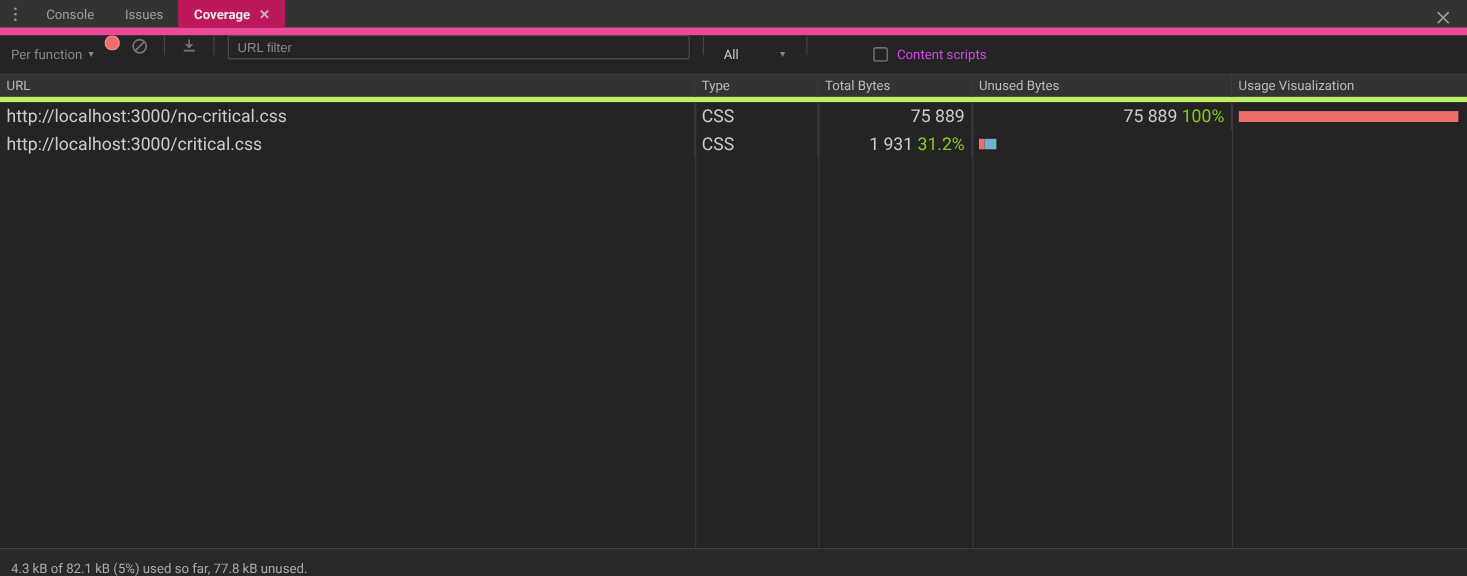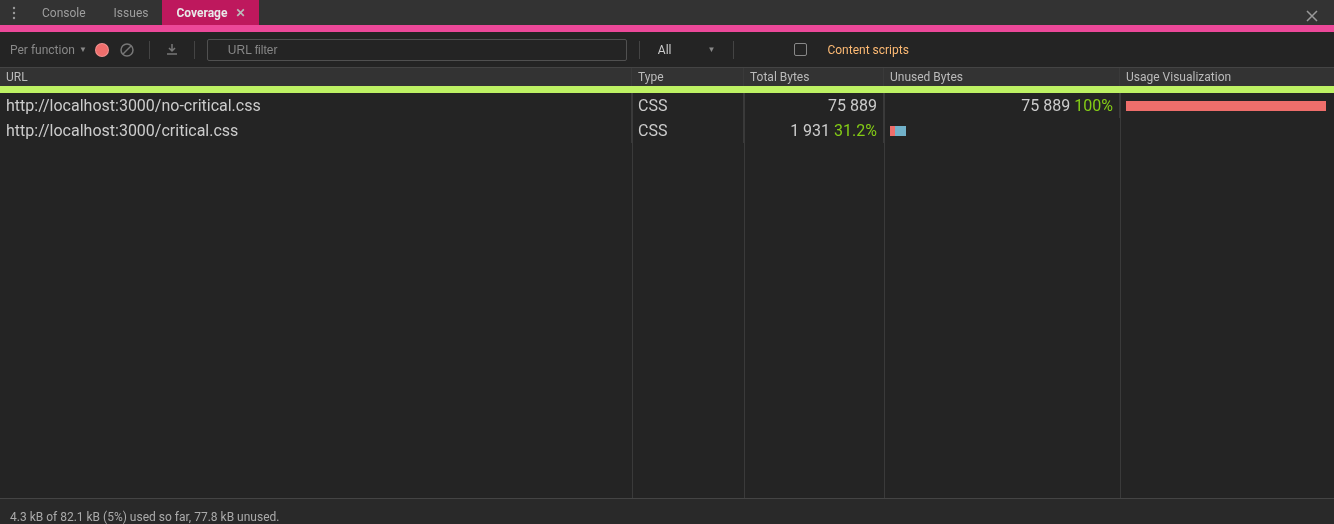--- a/index.html
+++ b/index.html
@@ -60,21 +60,20 @@
     justify-content: center;
     color: #999;
   }
 
   
   .toolbar {
     height: 36px;
     background: #242424;
     border-bottom: 1px solid #444;
     display: flex;
-    align-items: center;
     gap: 8px;
     padding: 0 10px;
   }
   .per-func {
     display: flex;
     align-items: center;
     color: #888;
     font-size: 12px;
     gap: 4px;
   }
@@ -96,57 +95,57 @@
     background: #444;
     margin: 0 4px;
   }
   .url-filter {
     flex: 0 0 420px;
     height: 22px;
     background: #242424;
     border: 1px solid #505050;
     border-radius: 2px;
     color: #aaa;
-    padding: 0 20px;
+    padding: 0 8px;
     font-size: 12px;
   }
   .url-filter::placeholder { color: #888; }
   .dropdown {
     display: flex;
     align-items: center;
     gap: 36px;
     color: #ccc;
     font-size: 12px;
     padding: 0 6px;
   }
   .checkbox {
     width: 13px; height: 13px;
     border: 1px solid #888;
     border-radius: 2px;
     display: inline-block;
   }
   .cb-wrap {
-    display: flex; align-items: center; gap: 20px;
-    color: #fdba74;
+    display: flex; align-items: center; gap: 8px;
+    color: #d946ef;
     font-size: 12px;
     padding-left: 48px;
   }
 
   
   .hdr-row, .data-row {
     display: grid;
     grid-template-columns: 632px 112px 140px 236px 1fr;
     align-items: center;
     height: 25px;
   }
   .hdr-row {
     background: #333333;
     color: #bbb;
     font-size: 12px;
-    border-bottom: 7px solid #bef264;
+    border-bottom: 5px solid #bef264;
   }
   .cell {
     padding: 0 6px;
     overflow: hidden;
     white-space: nowrap;
     text-overflow: ellipsis;
     height: 100%;
     display: flex;
     align-items: center;
     border-right: 1px solid #3a3a3a;

